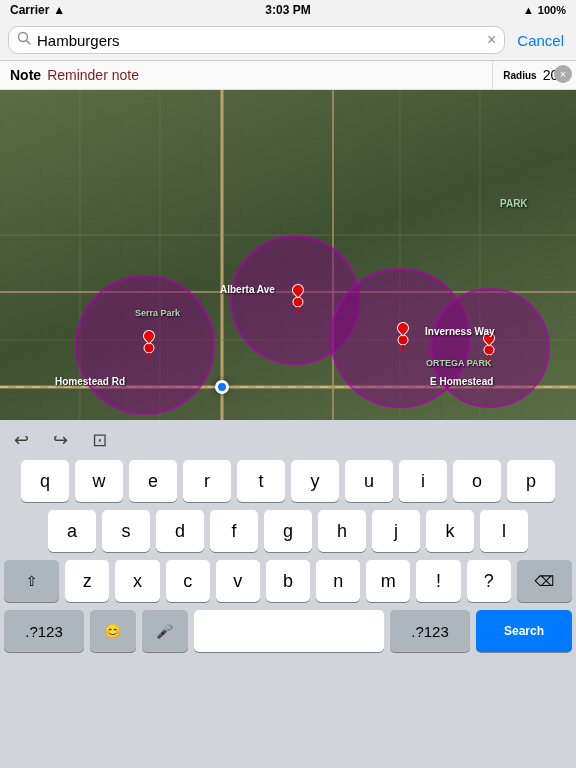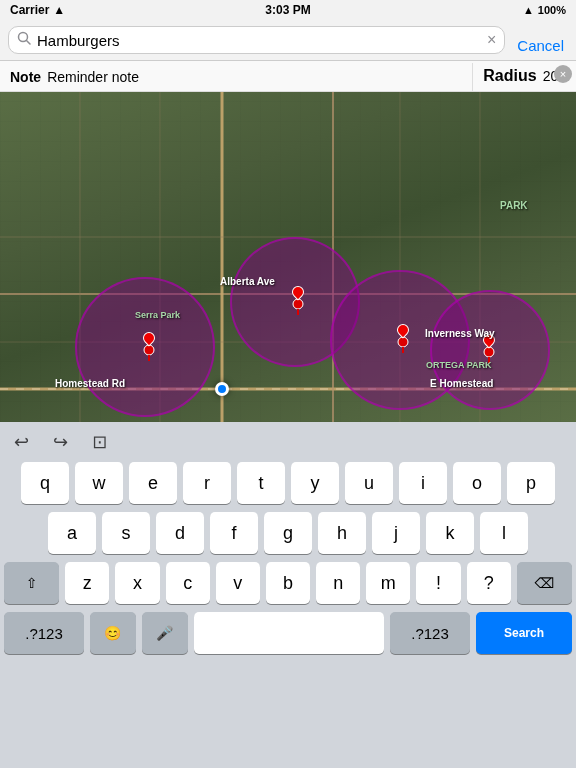--- a/index.html
+++ b/index.html
@@ -28,21 +28,21 @@
     }
     .status-left { display: flex; align-items: center; gap: 4px; }
     .status-center { position: absolute; left: 50%; transform: translateX(-50%); font-size: 12px; font-weight: 600; text-align: center; }
     .status-right { display: flex; align-items: center; gap: 4px; font-size: 11px; }
 
     
     .search-bar-area {
       background: #f2f2f2;
       padding: 6px 8px;
       display: flex;
-      align-items: flex-end;
+      align-items: center;
       gap: 8px;
       border-bottom: 1px solid #ccc;
       position: relative;
       z-index: 100;
     }
     .search-input-wrap {
       flex: 1;
       background: #fff;
       border: 1px solid #ccc;
       border-radius: 10px;
@@ -91,28 +91,28 @@
     }
     .note-section {
       display: flex;
       align-items: center;
       padding: 6px 10px;
       border-right: 1px solid #ddd;
       gap: 6px;
       flex: 1;
     }
     .note-label { font-weight: 700; color: #000; font-size: 14px; }
-    .note-placeholder { color: #000000; font-size: 14px; }
+    .note-placeholder { color: #7f1d1d; font-size: 14px; }
     .radius-section {
       display: flex;
       align-items: center;
       padding: 6px 10px;
       gap: 6px;
     }
-    .radius-label { font-weight: 700; color: #000; font-size: 16px; }
+    .radius-label { font-weight: 700; color: #000; font-size: 10px; }
     .radius-value { color: #000; font-size: 14px; }
     .close-btn {
       position: absolute;
       right: 4px;
       top: 4px;
       width: 18px;
       height: 18px;
       background: #aaa;
       border-radius: 50%;
       display: flex;
@@ -364,21 +364,21 @@
         </svg>
     </div>
     <div class="pin-marker" style="left:488px;top:256px;">
       <svg width="12" height="18" viewBox="0 0 12 18">
           <ellipse cx="6" cy="6" rx="5" ry="5" fill="#dd0000" stroke="#fff" stroke-width="1"></ellipse>
           <line x1="6" y1="11" x2="6" y2="17" stroke="#dd0000" stroke-width="2"></line>
         </svg>
     </div>
 
     <span class="map-label" style="left:500px;top:108px;color:#a8d8a8;">PARK</span>
-    <span class="map-label" style="left:220px;top:184px;">Alberta Ave</span>
+    <span class="map-label" style="left:220px;top:194px;">Alberta Ave</span>
     <span class="map-label" style="left:55px;top:286px;">Homestead Rd</span>
     <span class="map-label" style="left:430px;top:286px;">E Homestead</span>
     <span class="map-label" style="left:425px;top:236px;">Inverness Way</span>
     <span class="map-label park" style="left:426px;top:268px;font-size:9px;">ORTEGA PARK</span>
     <span class="map-label park" style="left:135px;top:218px;font-size:9px;">Serra Park</span>
   </div>
 </div>
 
 <div class="keyboard-area">
 

